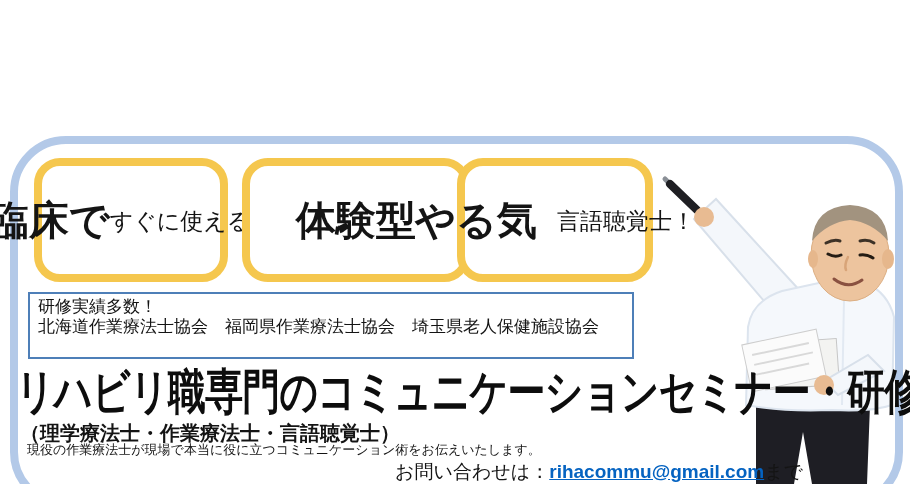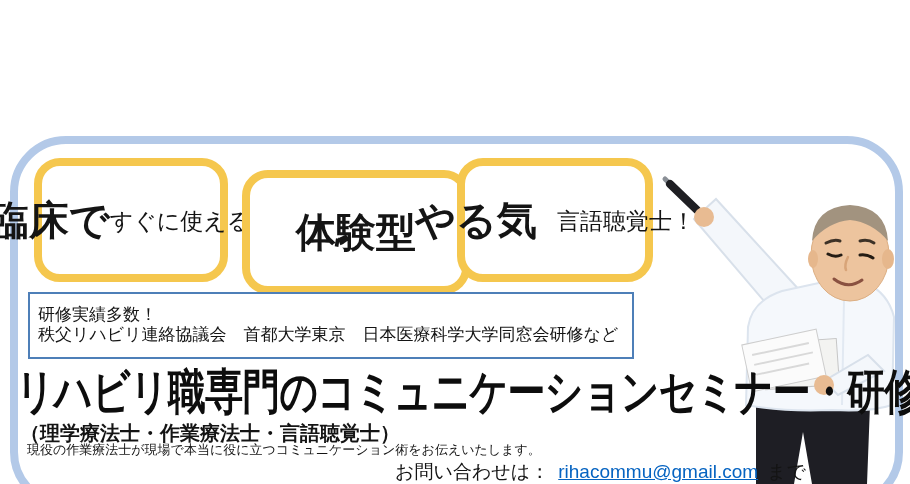--- a/index.html
+++ b/index.html
@@ -14,51 +14,51 @@
     border-radius:56px;z-index:0;background:transparent;
   }
   .photo{position:absolute;left:652px;top:155px;width:256px;height:329px;z-index:1;}
   .badge{
     position:absolute;top:158px;height:124px;box-sizing:border-box;
     border:8px solid var(--badge,#f5c74e);border-radius:26px;background:#fff;
     display:flex;flex-direction:row;align-items:center;justify-content:center;
     z-index:2;
   }
   .badge-1{left:34px;width:194px;}
-  .badge-2{left:242px;width:228px;margin-top:12px;}
+  .badge-2{left:242px;width:228px;}
   .badge-3{left:457px;width:196px;gap:20px;}
   .badge-title{font-size:40px;line-height:1.05;font-weight:600;white-space:nowrap;}
   .badge-sub{font-size:23px;line-height:1.2;font-weight:500;margin-top:4px;white-space:nowrap;}
   .creds{
     position:absolute;left:28px;top:292px;width:606px;height:67px;
     box-sizing:border-box;border:2px solid var(--creds,#4e7fb8);background:#fff;
-    padding:11px 8px;font-size:17px;line-height:20px;font-weight:500;z-index:2;
+    padding:3px 8px;font-size:17px;line-height:20px;font-weight:500;z-index:2;
   }
   .creds div{white-space:nowrap;}
   .title{
     position:absolute;left:16px;top:360px;margin:0;z-index:3;
     font-size:48px;font-weight:700;white-space:nowrap;letter-spacing:-1px;
     transform:scaleX(0.79);transform-origin:0 0;color:#0d0d0d;
   }
   .subtitle{
     position:absolute;left:20px;top:420px;z-index:3;
     font-size:20px;font-weight:600;white-space:nowrap;
   }
   .desc{
     position:absolute;left:27px;top:441px;z-index:3;
     font-size:13px;font-weight:500;white-space:nowrap;
   }
   .contact{
     position:absolute;left:395px;top:459px;z-index:3;
     font-size:19px;font-weight:500;white-space:nowrap;
-    display:flex;align-items:baseline;gap:9px;
+    display:flex;align-items:baseline;
   }
   .email{
     color:var(--link,#0563c1);text-decoration:underline;cursor:pointer;
-    font-weight:400;
+    font-weight:700;
   }
 </style>
 </head>
 <body>
 
 <div class="frame"></div>
 
 <svg class="photo" viewBox="0 0 256 329" aria-hidden="true">
 
   <g>
@@ -109,21 +109,21 @@
 <div class="badge badge-2">
   <div class="badge-title">体験型</div>
 </div>
 <div class="badge badge-3">
   <div class="badge-title">やる気</div>
   <div class="badge-sub">言語聴覚士！</div>
 </div>
 
 <div class="creds">
   <div>研修実績多数！</div>
-  <div>秩父リハビリ連絡協議会　首都大学東京　日本医療科学大学同窓会研修など</div>
+  <div>北海道作業療法士協会　福岡県作業療法士協会　埼玉県老人保健施設協会</div>
 </div>
 
 <h1 class="title">リハビリ職専門のコミュニケーションセミナー・研修</h1>
 <div class="subtitle">（理学療法士・作業療法士・言語聴覚士）</div>
 <div class="desc">現役の作業療法士が現場で本当に役に立つコミュニケーション術をお伝えいたします。</div>
 
 <div class="contact">
   <span>お問い合わせは：</span>
   <a class="email" href="#">rihacommu@gmail.com</a>
   <span>まで</span>

